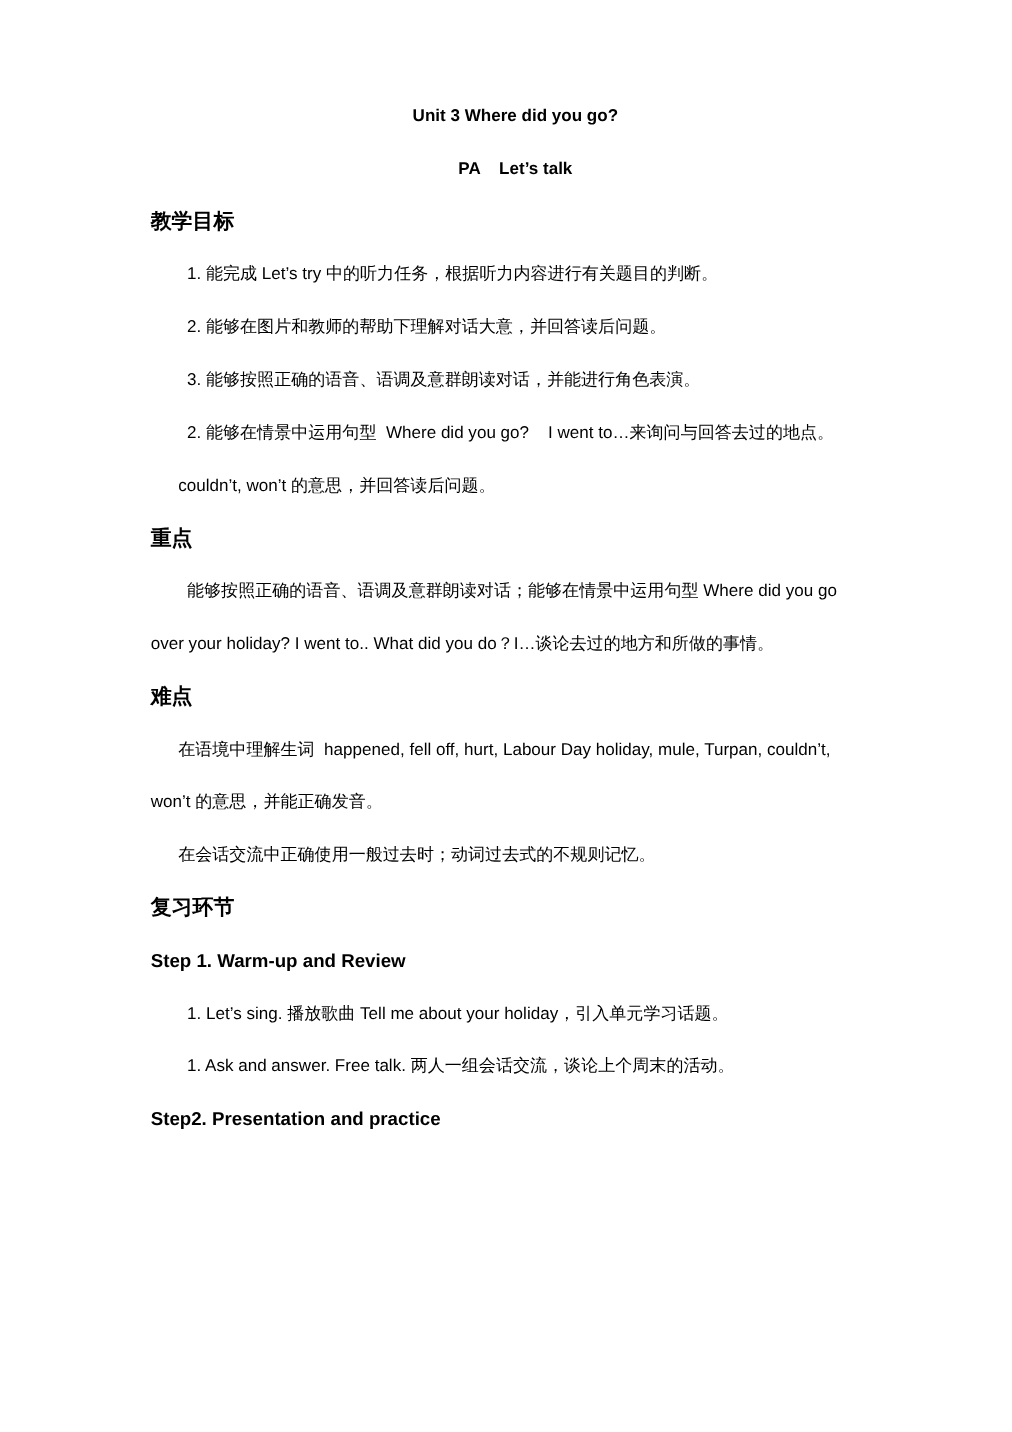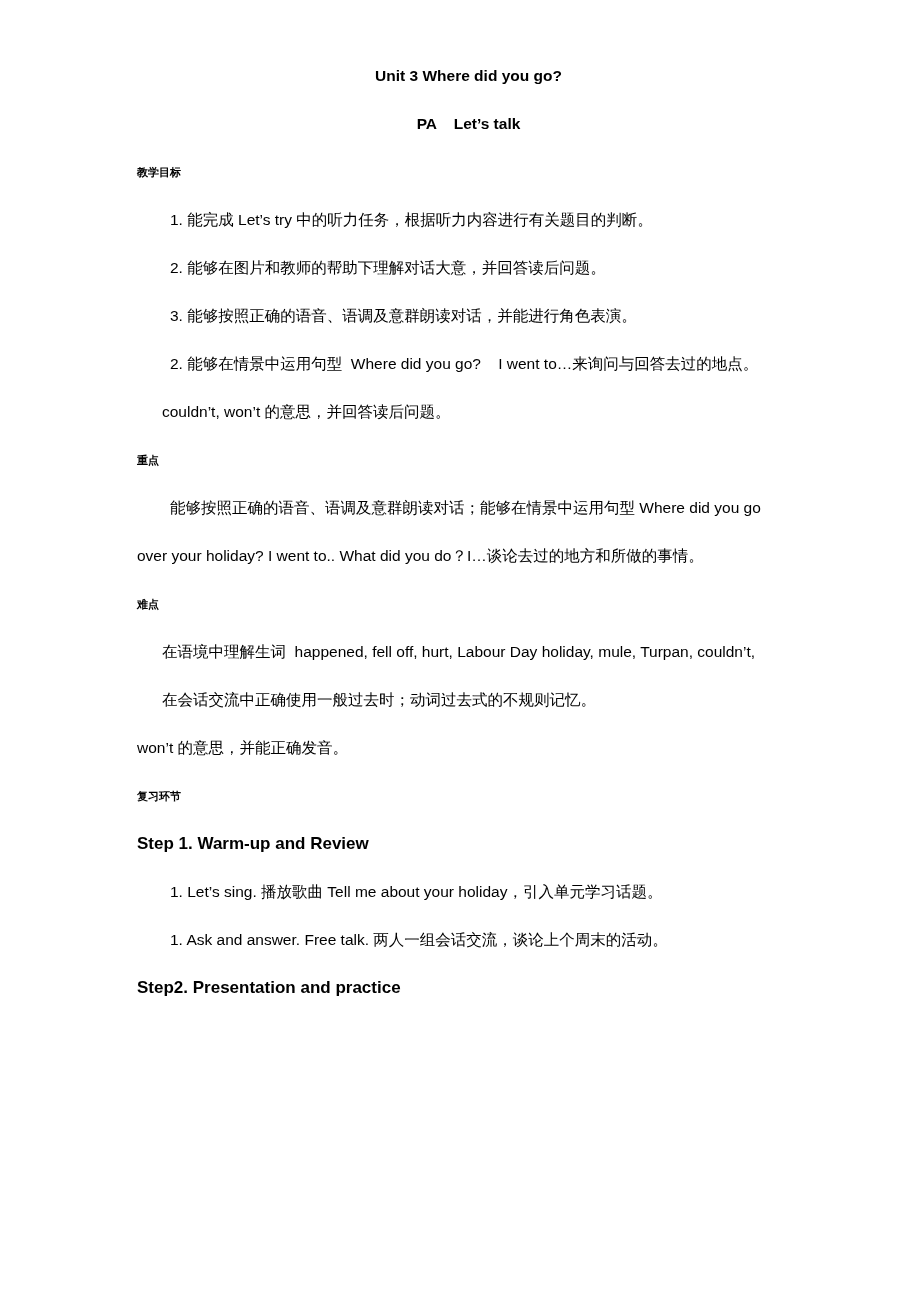--- a/index.html
+++ b/index.html
@@ -8,34 +8,34 @@
     width: 920px;
     height: 1302px;
     font-family: "Liberation Sans", "DejaVu Sans", sans-serif;
     color: #000000;
     overflow: hidden;
   }
   .page {
     width: 920px;
     height: 1302px;
     background: #ffffff;
-    padding: 52px 120px 0 137px;
+    padding: 82px 120px 0 137px;
   }
   .line {
     font-size: 15.5px;
     line-height: 48px;
     white-space: pre;
   }
   .title {
     text-align: center;
     font-weight: bold;
   }
   .heading {
     font-weight: bold;
-    font-size: 11px;
+    font-size: 19px;
   }
   .step {
     font-weight: bold;
     font-size: 17px;
   }
   .ind1 { padding-left: 33px; }
   .ind2 { padding-left: 25px; }
 </style>
 </head>
 <body>
@@ -47,20 +47,20 @@
   <p class="line ind1">1. 能完成 Let’s try 中的听力任务，根据听力内容进行有关题目的判断。</p>
   <p class="line ind1">2. 能够在图片和教师的帮助下理解对话大意，并回答读后问题。</p>
   <p class="line ind1">3. 能够按照正确的语音、语调及意群朗读对话，并能进行角色表演。</p>
   <p class="line ind1">2. 能够在情景中运用句型  Where did you go?    I went to…来询问与回答去过的地点。</p>
   <p class="line ind2">couldn’t, won’t 的意思，并回答读后问题。</p>
   <p class="line heading">重点</p>
   <p class="line ind1">能够按照正确的语音、语调及意群朗读对话；能够在情景中运用句型 Where did you go</p>
   <p class="line">over your holiday? I went to.. What did you do？I…谈论去过的地方和所做的事情。</p>
   <p class="line heading">难点</p>
   <p class="line ind2">在语境中理解生词  happened, fell off, hurt, Labour Day holiday, mule, Turpan, couldn’t,</p>
+  <p class="line">won’t 的意思，并能正确发音。</p>
   <p class="line ind2">在会话交流中正确使用一般过去时；动词过去式的不规则记忆。</p>
-  <p class="line">won’t 的意思，并能正确发音。</p>
   <p class="line heading">复习环节</p>
   <p class="line step">Step 1. Warm-up and Review</p>
   <p class="line ind1">1. Let’s sing. 播放歌曲 Tell me about your holiday，引入单元学习话题。</p>
   <p class="line ind1">1. Ask and answer. Free talk. 两人一组会话交流，谈论上个周末的活动。</p>
   <p class="line step">Step2. Presentation and practice</p>
 </div>
 
 </body></html>

